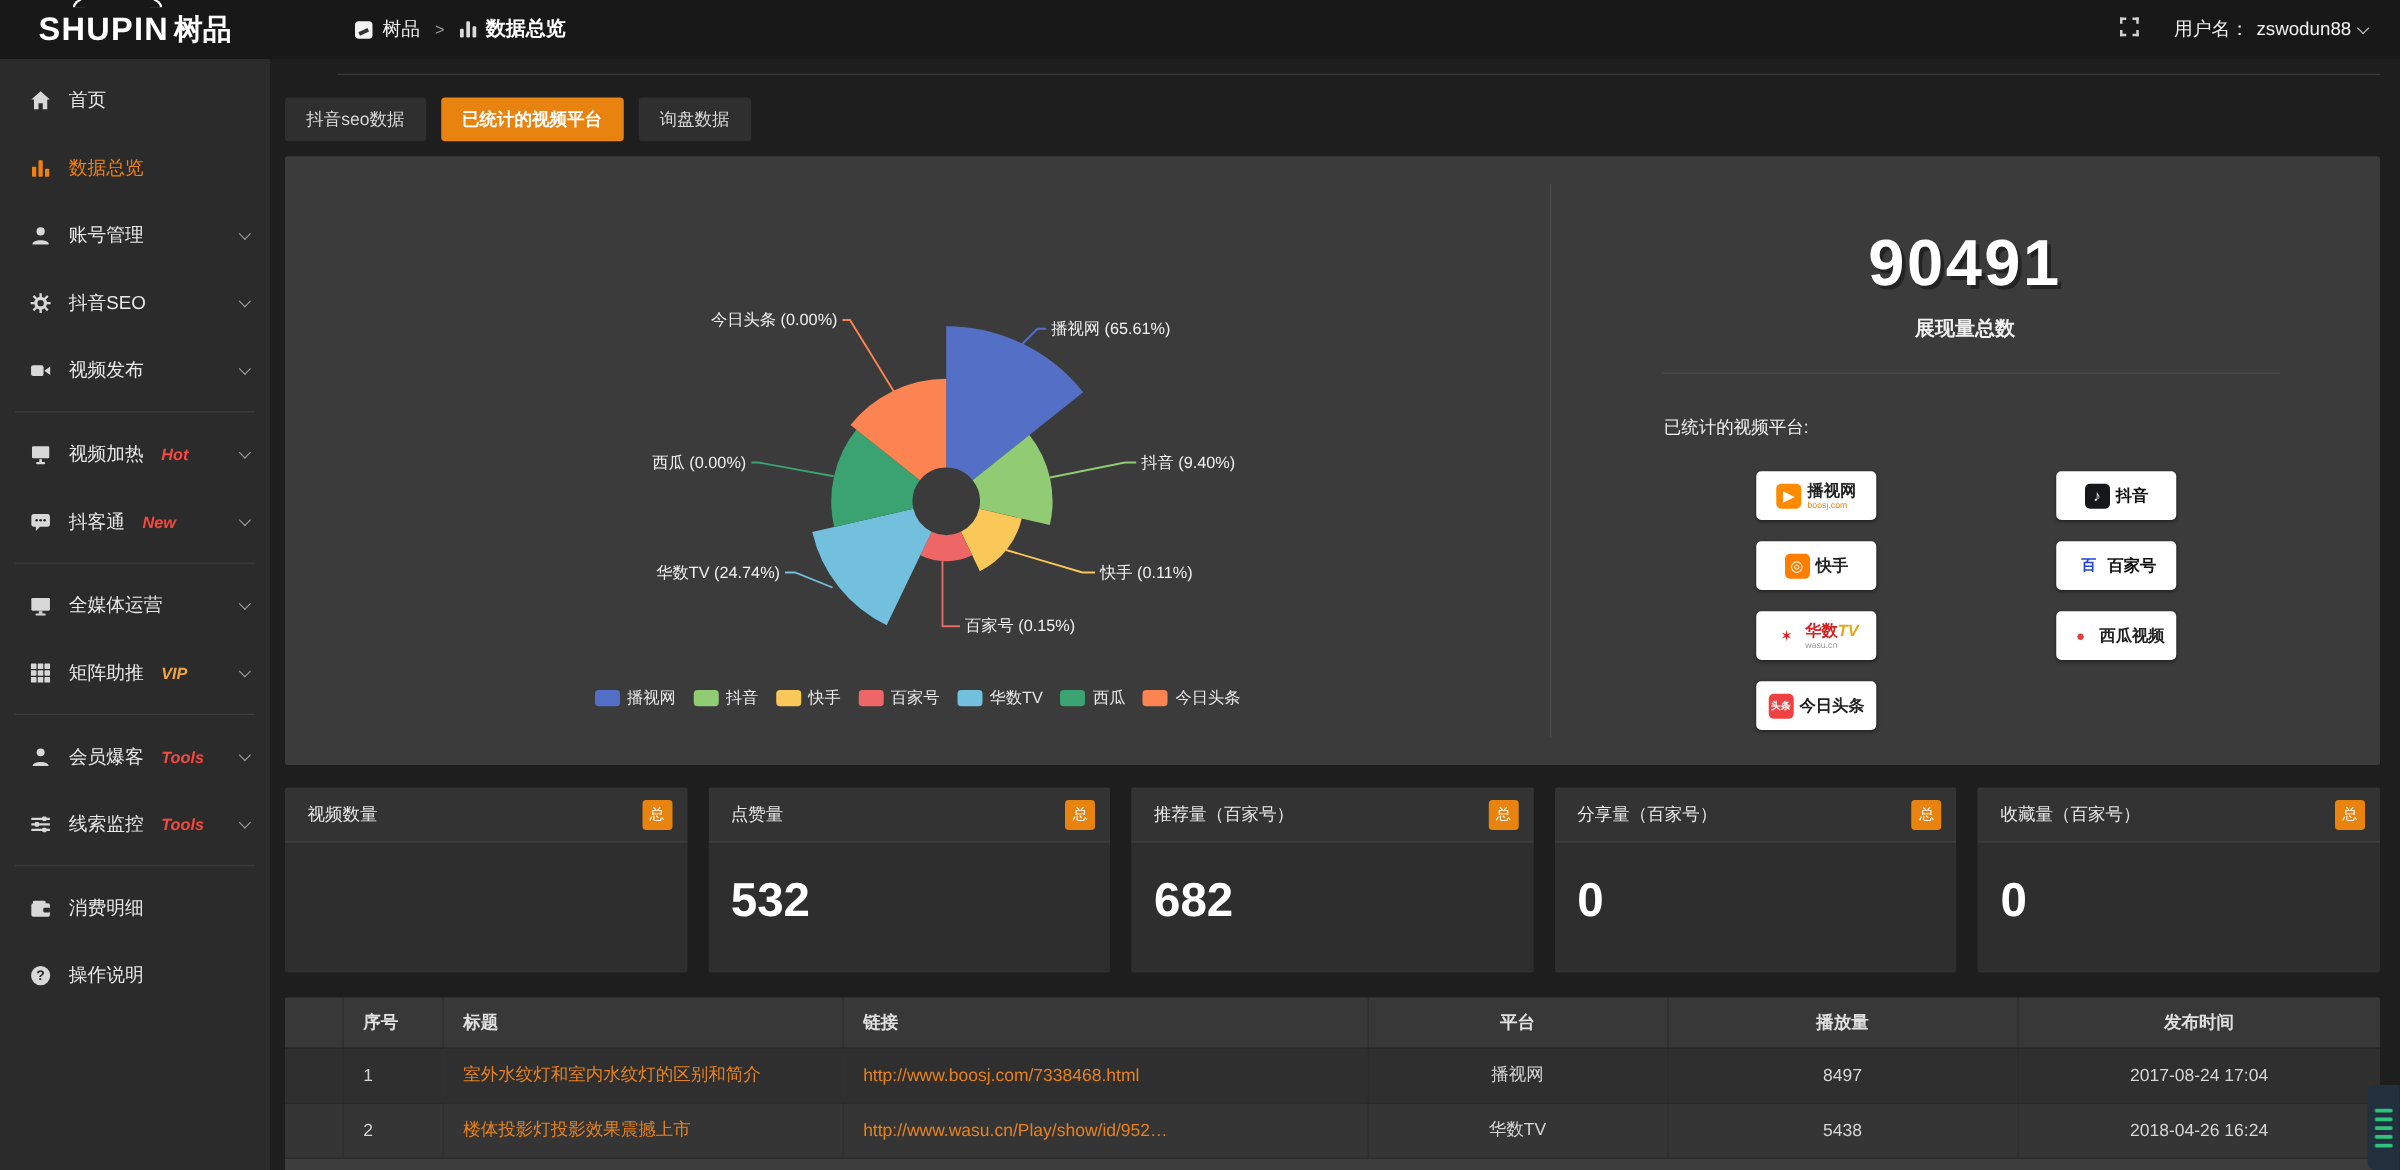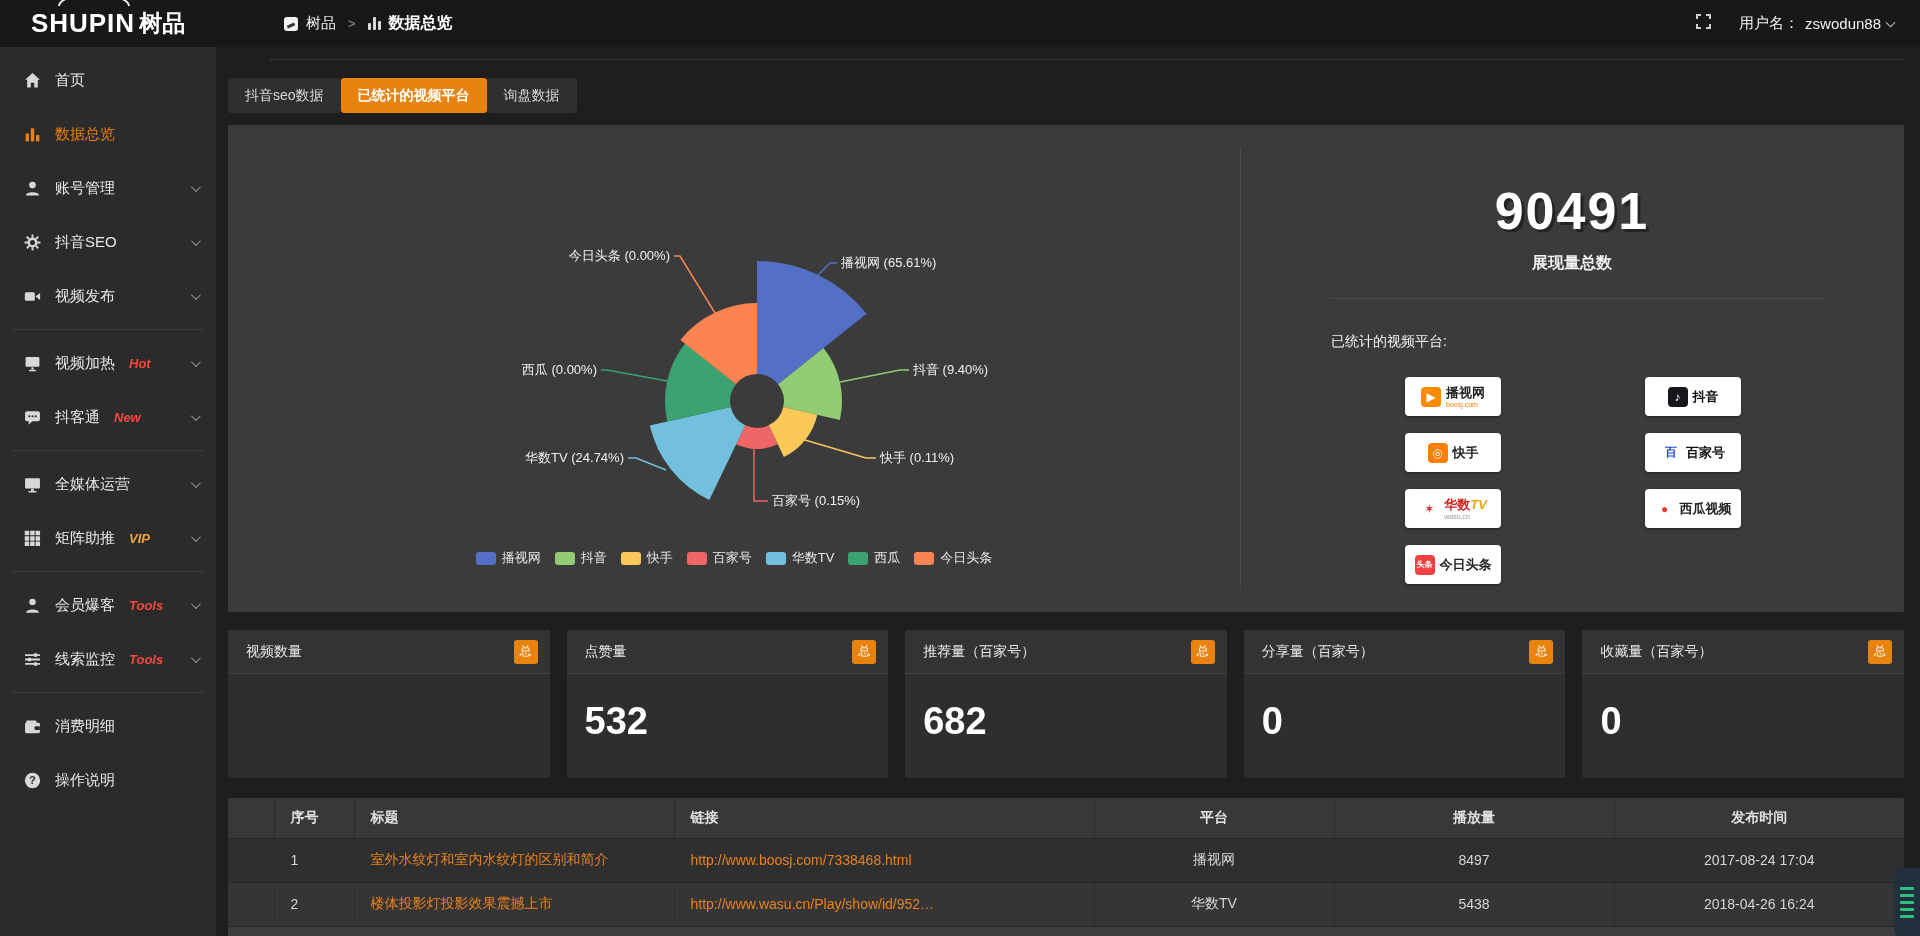--- a/index.html
+++ b/index.html
@@ -44,21 +44,21 @@
   .m-item.active { color:#ee8112; }
   .m-item.active .mi { color:#ee8112; }
   .m-badge { font-style:italic; font-weight:bold; font-size:13px; margin-left:14px; }
   .m-chev { margin-left:auto; width:7px; height:7px; border-right:1.5px solid #9a9a9a;
     border-bottom:1.5px solid #9a9a9a; transform:rotate(45deg) translateY(-2px); }
   .m-div { border-top:1px solid #3c3c3c; margin:6px 12px; }
 
   
   .main { margin-left:216px; padding:47px 16px 0 12px; }
   .top-rule { border-top:1px solid #3a3a3a; margin:12px 0 0 42px; }
-  .tabs { display:flex; margin-top:18px;align-items:center; }
+  .tabs { display:flex; gap:12px; margin-top:18px;align-items:center; }
   .tab { height:35px; padding:0 17px; display:flex; align-items:center; background:#2f2f2f;
     color:#d8d8d8; font-size:14px; border-radius:3px; cursor:pointer; }
   .tab.active { background:#e8830f; color:#fff; font-weight:bold; }
 
   
   .chart-panel { position:relative; margin-top:12px; height:487px; background:#3b3b3b; border-radius:2px; }
   .pie-svg { position:absolute; left:0; top:0; }
   .pie-legend { position:absolute; left:0; top:424px; width:1012px; display:flex;
     justify-content:center; gap:14px; }
   .lg-item { display:flex; align-items:center; gap:6px; font-size:13px; color:#e8e8e8; cursor:pointer; }

